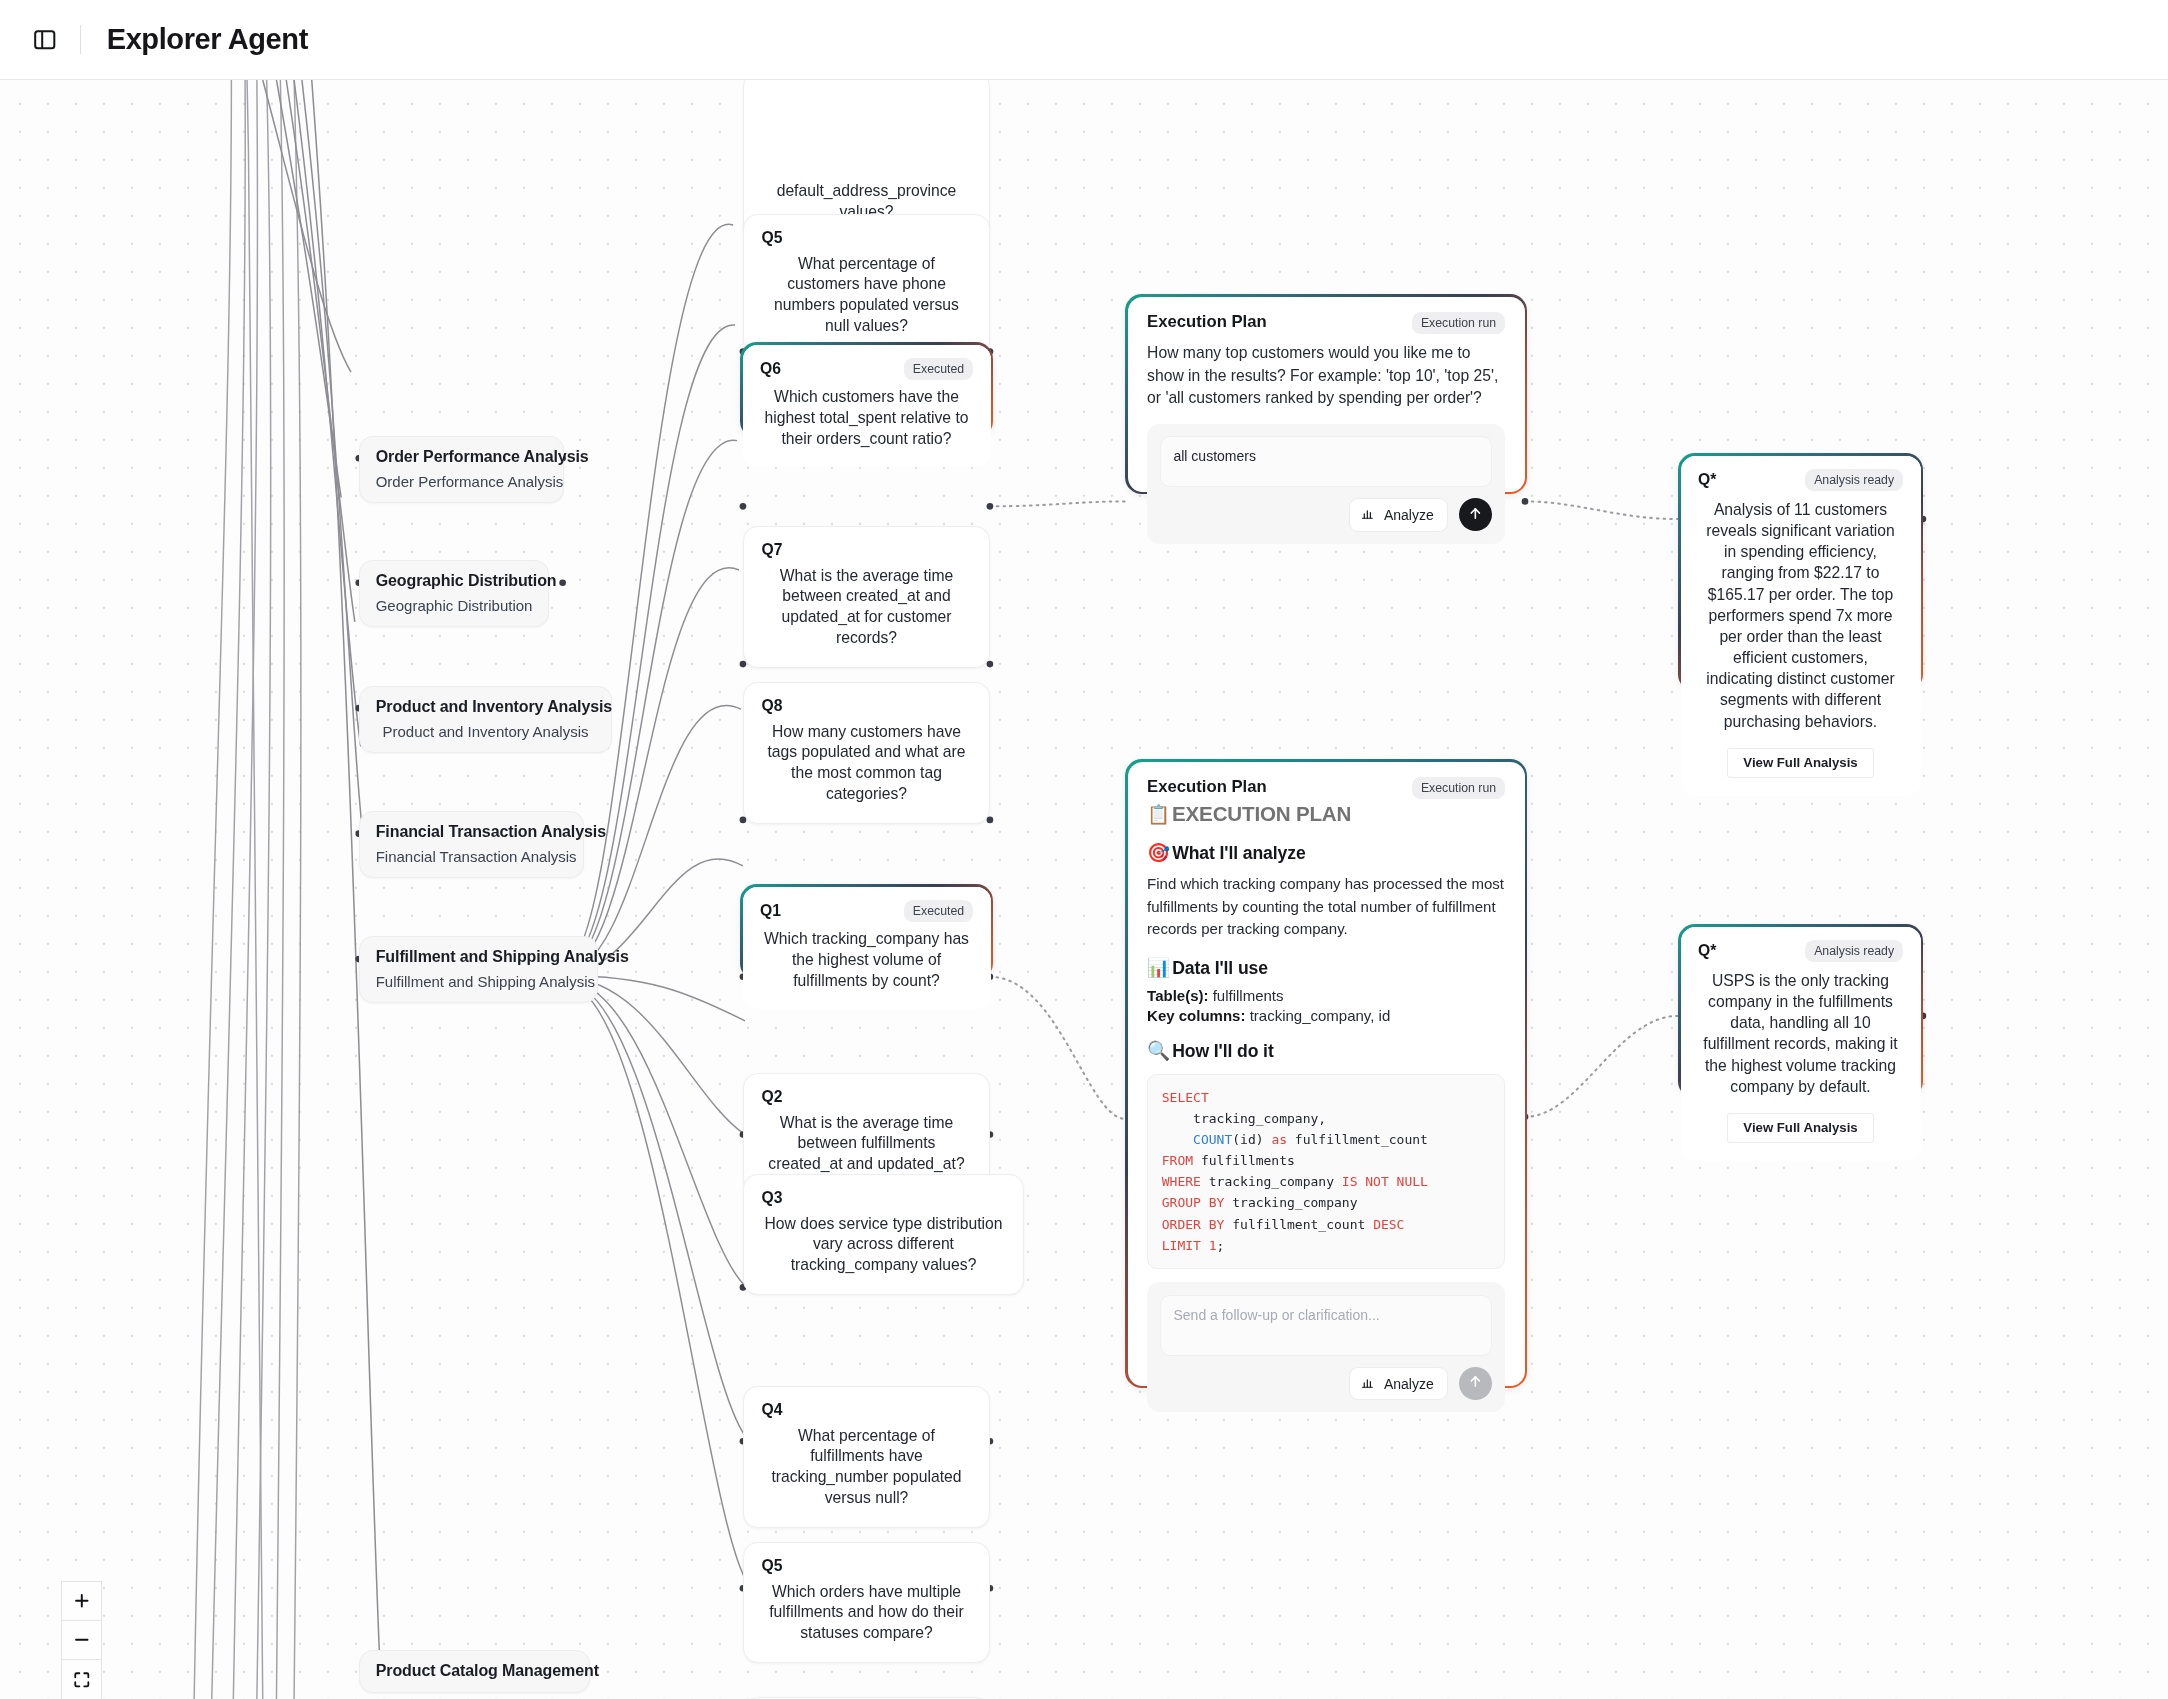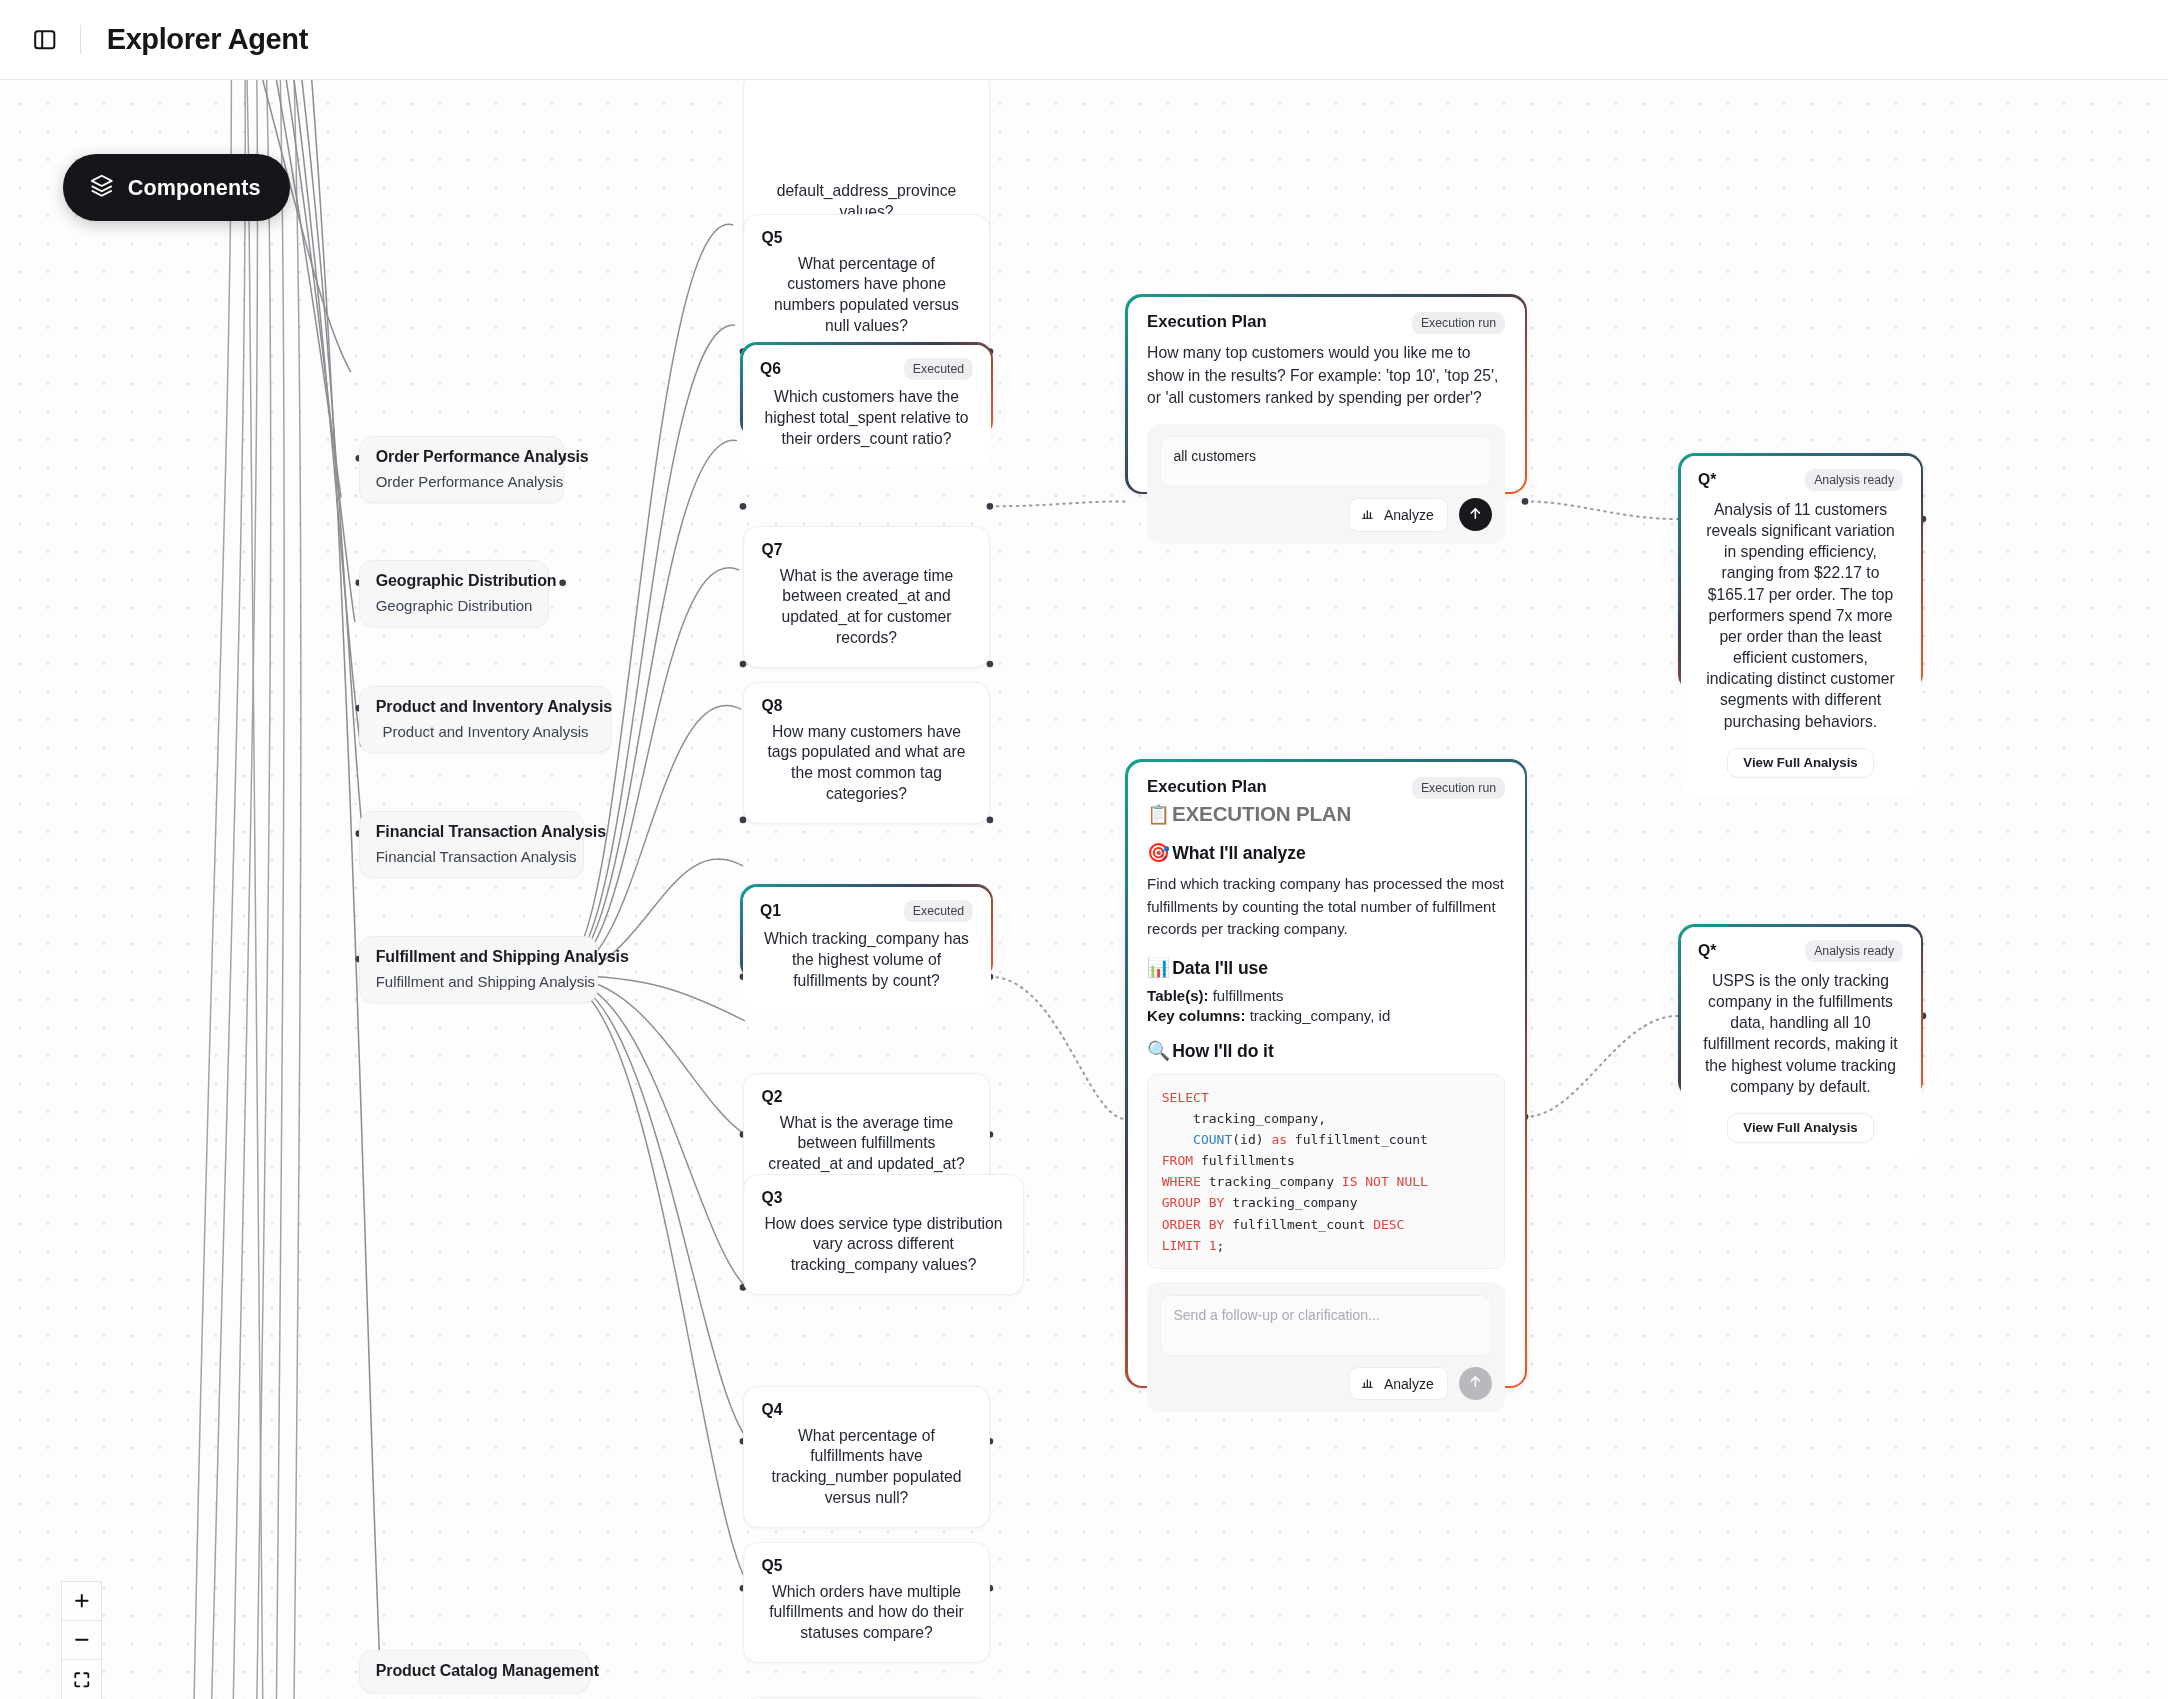--- a/index.html
+++ b/index.html
@@ -204,21 +204,21 @@
 
   
   .res-body {
     margin-top: 7.8px;
     font-size: 15.7px; line-height: 1.35; color: #242833;
     text-align: center;
   }
   .view-full {
     margin: 15.7px auto 0; display: block;
     background: #ffffff; border: 1px solid #ebebee;
-    border-radius: 10px; padding: 6.9px 15.7px;
+    border-radius: 3px; padding: 6.9px 15.7px;
     font-size: 13.2px; font-weight: 600; color: #1b1d24;
     cursor: pointer;
   }
 </style>
 </head>
 <body>
 
 <div class="topbar">
   <div class="panel-toggle">
     <span>
@@ -303,30 +303,20 @@
         <circle cx="1010" cy="1389" r="3.4"></circle>
       <circle cx="1010" cy="1539" r="3.4"></circle>
         <circle cx="1010" cy="1697" r="3.4"></circle>
       <circle cx="1556" cy="430" r="3.4"></circle>
         <circle cx="1556" cy="1058" r="3.4"></circle>
       <circle cx="1962" cy="448" r="3.4"></circle>
         <circle cx="1962" cy="955" r="3.4"></circle>
     </g>
   </svg>
 
-  <div class="components-pill">
-    <span>
-      <svg width="25.5" height="25.5" viewBox="0 0 24 24" fill="none" stroke="#ffffff" stroke-width="1.7" stroke-linejoin="round">
-        <path d="M12 2.6 2.6 7.4 12 12.2l9.4-4.8z"></path>
-        <path d="M2.6 12.4 12 17.2l9.4-4.8"></path>
-        <path d="M2.6 16.6 12 21.4l9.4-4.8"></path>
-      </svg>
-    </span>
-    <span class="label">Components</span>
-  </div>
 
   <div class="zoom-controls">
     <div class="zoom-btn">
       <svg width="19.6" height="19.6" viewBox="0 0 24 24" stroke="#101114" stroke-width="2.4" stroke-linecap="round">
         <line x1="12" y1="5" x2="12" y2="19"></line>
           <line x1="5" y1="12" x2="19" y2="12"></line>
       </svg>
     </div>
     <div class="zoom-btn">
       <svg width="19.6" height="19.6" viewBox="0 0 24 24" stroke="#101114" stroke-width="2.4" stroke-linecap="round">

